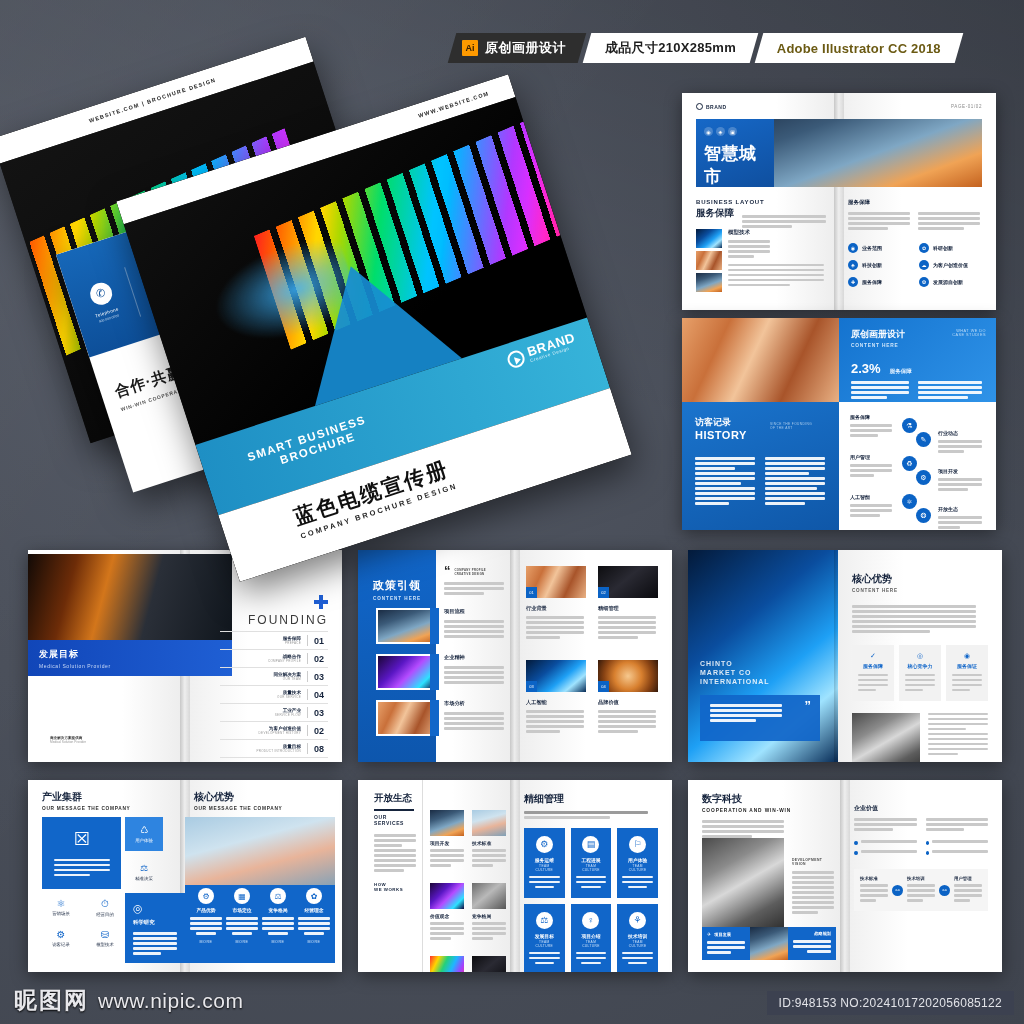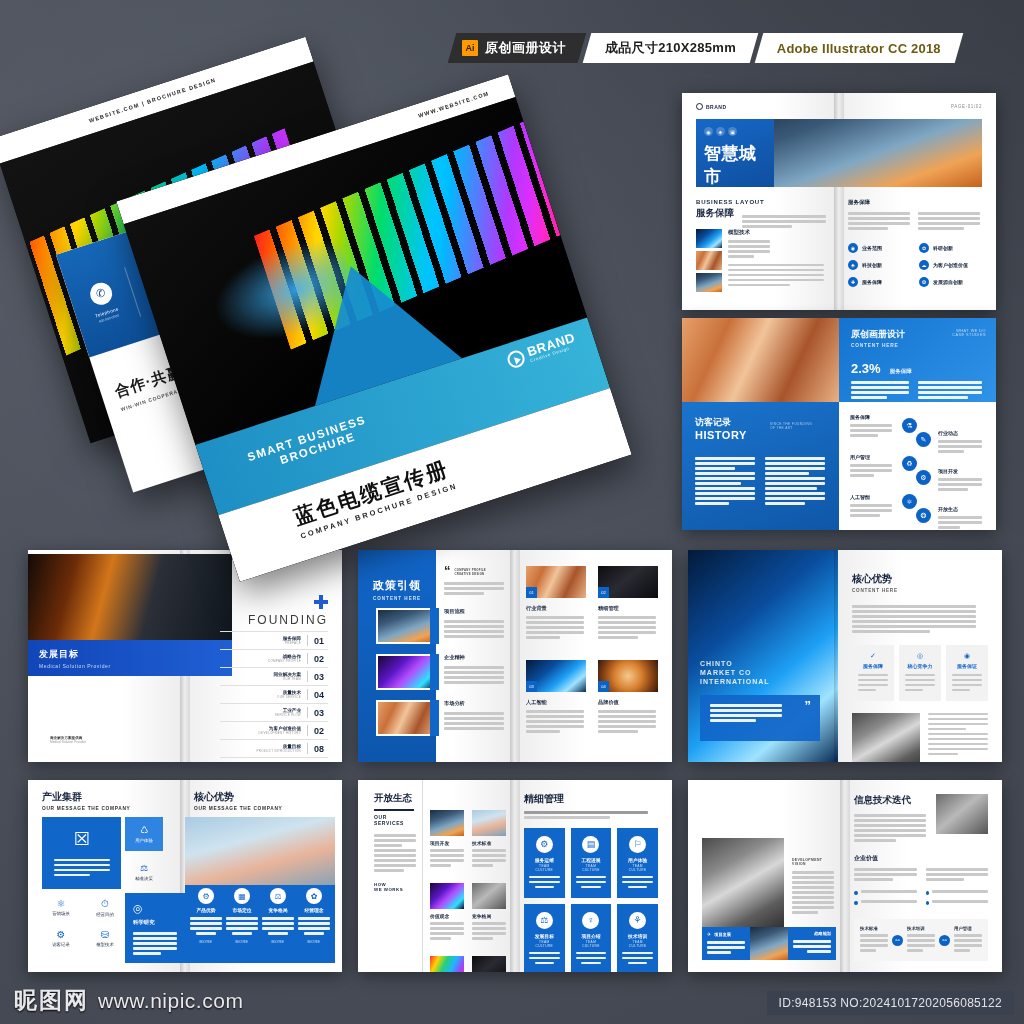--- a/index.html
+++ b/index.html
@@ -938,20 +938,30 @@
       </div>
     </div>
   </div>
 </div>
 
 <div class="sheet" style="left:688px;top:780px;width:314px;height:192px;">
   <div class="pg left" style="left:0;width:157px;"></div>
   <div class="pg right" style="left:157px;width:157px;"></div>
   <div class="spine" style="left:152px;"></div>
 
+  <div style="position:absolute;left:14px;top:12px;">
+    <div style="font-size:10px;font-weight:bold;color:#16243d;">数字科技</div>
+    <div style="font-size:4.8px;font-weight:bold;color:#222;letter-spacing:.9px;margin-top:2px;">COOPERATION AND WIN-WIN</div>
+    <div style="margin-top:7px;">
+      <div class="bar" style="width:82px;"></div>
+        <div class="bar" style="width:82px;"></div>
+      <div class="bar" style="width:82px;"></div>
+        <div class="bar" style="width:50px;"></div>
+    </div>
+  </div>
 
   <div style="position:absolute;left:14px;top:58px;width:82px;height:90px;">
     <div class="ph-cable" style="position:absolute;inset:0;"></div>
   </div>
   <div style="position:absolute;left:104px;top:78px;width:44px;">
     <div style="font-size:3.4px;font-weight:bold;color:#4a4a4a;letter-spacing:.4px;">DEVELOPMENT</div>
     <div style="font-size:3.4px;font-weight:bold;color:#4a4a4a;letter-spacing:.4px;margin-bottom:5px;">VISION</div>
     <div class="bar" style="width:42px;"></div>
       <div class="bar" style="width:42px;"></div>
     <div class="bar" style="width:42px;"></div>
@@ -980,34 +990,20 @@
       <div style="text-align:right;font-size:4.2px;font-weight:bold;color:#fff;">战略规划</div>
       <div style="margin-top:4px;">
           <div class="bar w" style="width:100%;"></div>
           <div class="bar w" style="width:100%;"></div>
           <div class="bar w" style="width:62%;margin-left:auto;"></div>
         </div>
     </div>
   </div>
 
   <div style="position:absolute;left:166px;top:14px;width:134px;">
-    <div style="display:flex;gap:7px;">
-      <div style="flex:1;">
-        <div style="font-size:9.5px;font-weight:bold;color:#16243d;">信息技术迭代</div>
-        <div style="margin-top:7px;">
-          <div class="bar" style="width:72px;"></div>
-            <div class="bar" style="width:72px;"></div>
-          <div class="bar" style="width:72px;"></div>
-            <div class="bar" style="width:72px;"></div>
-          <div class="bar" style="width:72px;"></div>
-            <div class="bar" style="width:42px;"></div>
-        </div>
-      </div>
-      <div class="ph-grey" style="width:52px;height:40px;"></div>
-    </div>
     <div style="font-size:6px;font-weight:bold;color:#16243d;margin-top:10px;">企业价值</div>
     <div style="display:flex;gap:9px;margin-top:5px;">
       <div style="flex:1;">
           <div class="bar" style="width:100%;"></div>
           <div class="bar" style="width:100%;"></div>
           <div class="bar" style="width:62%;"></div>
         </div>
       <div style="flex:1;">
           <div class="bar" style="width:100%;"></div>
           <div class="bar" style="width:100%;"></div>

